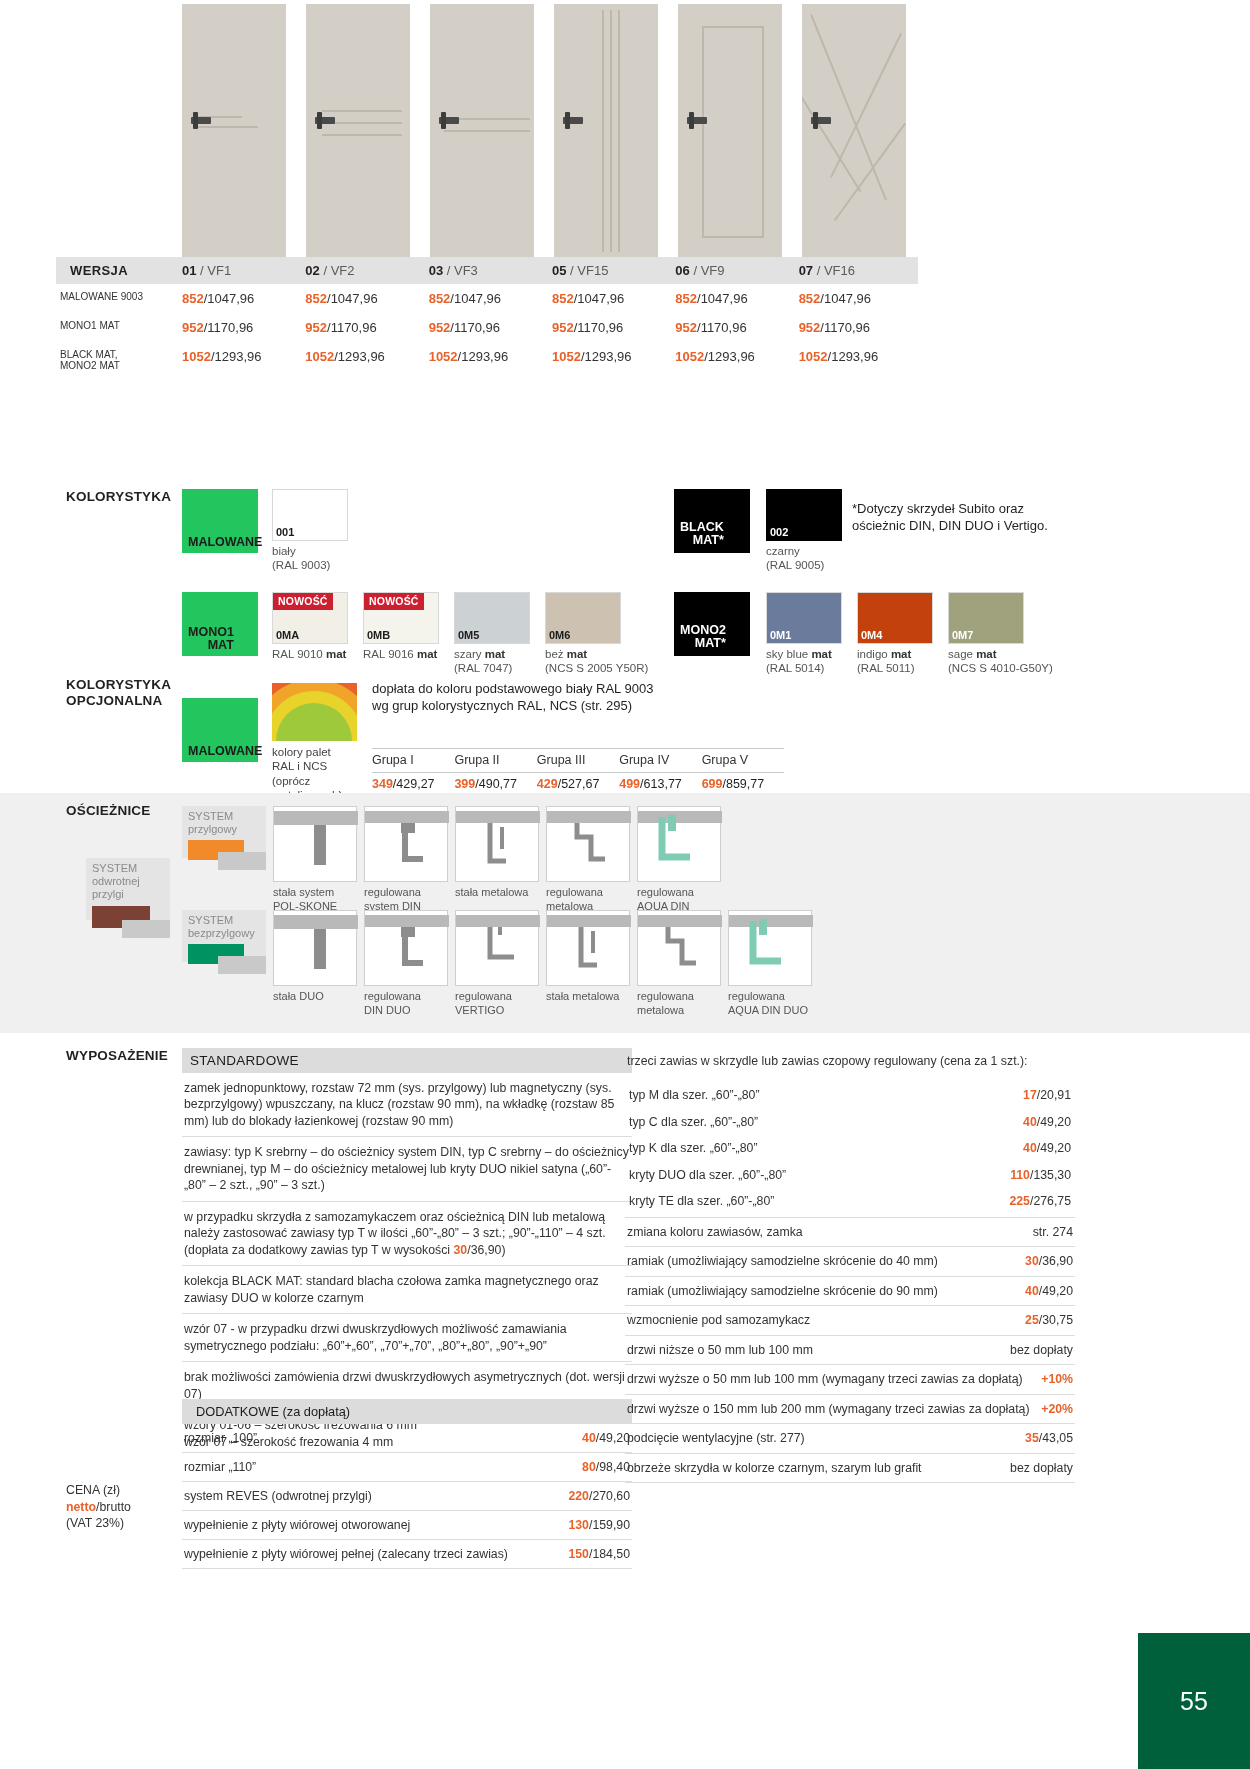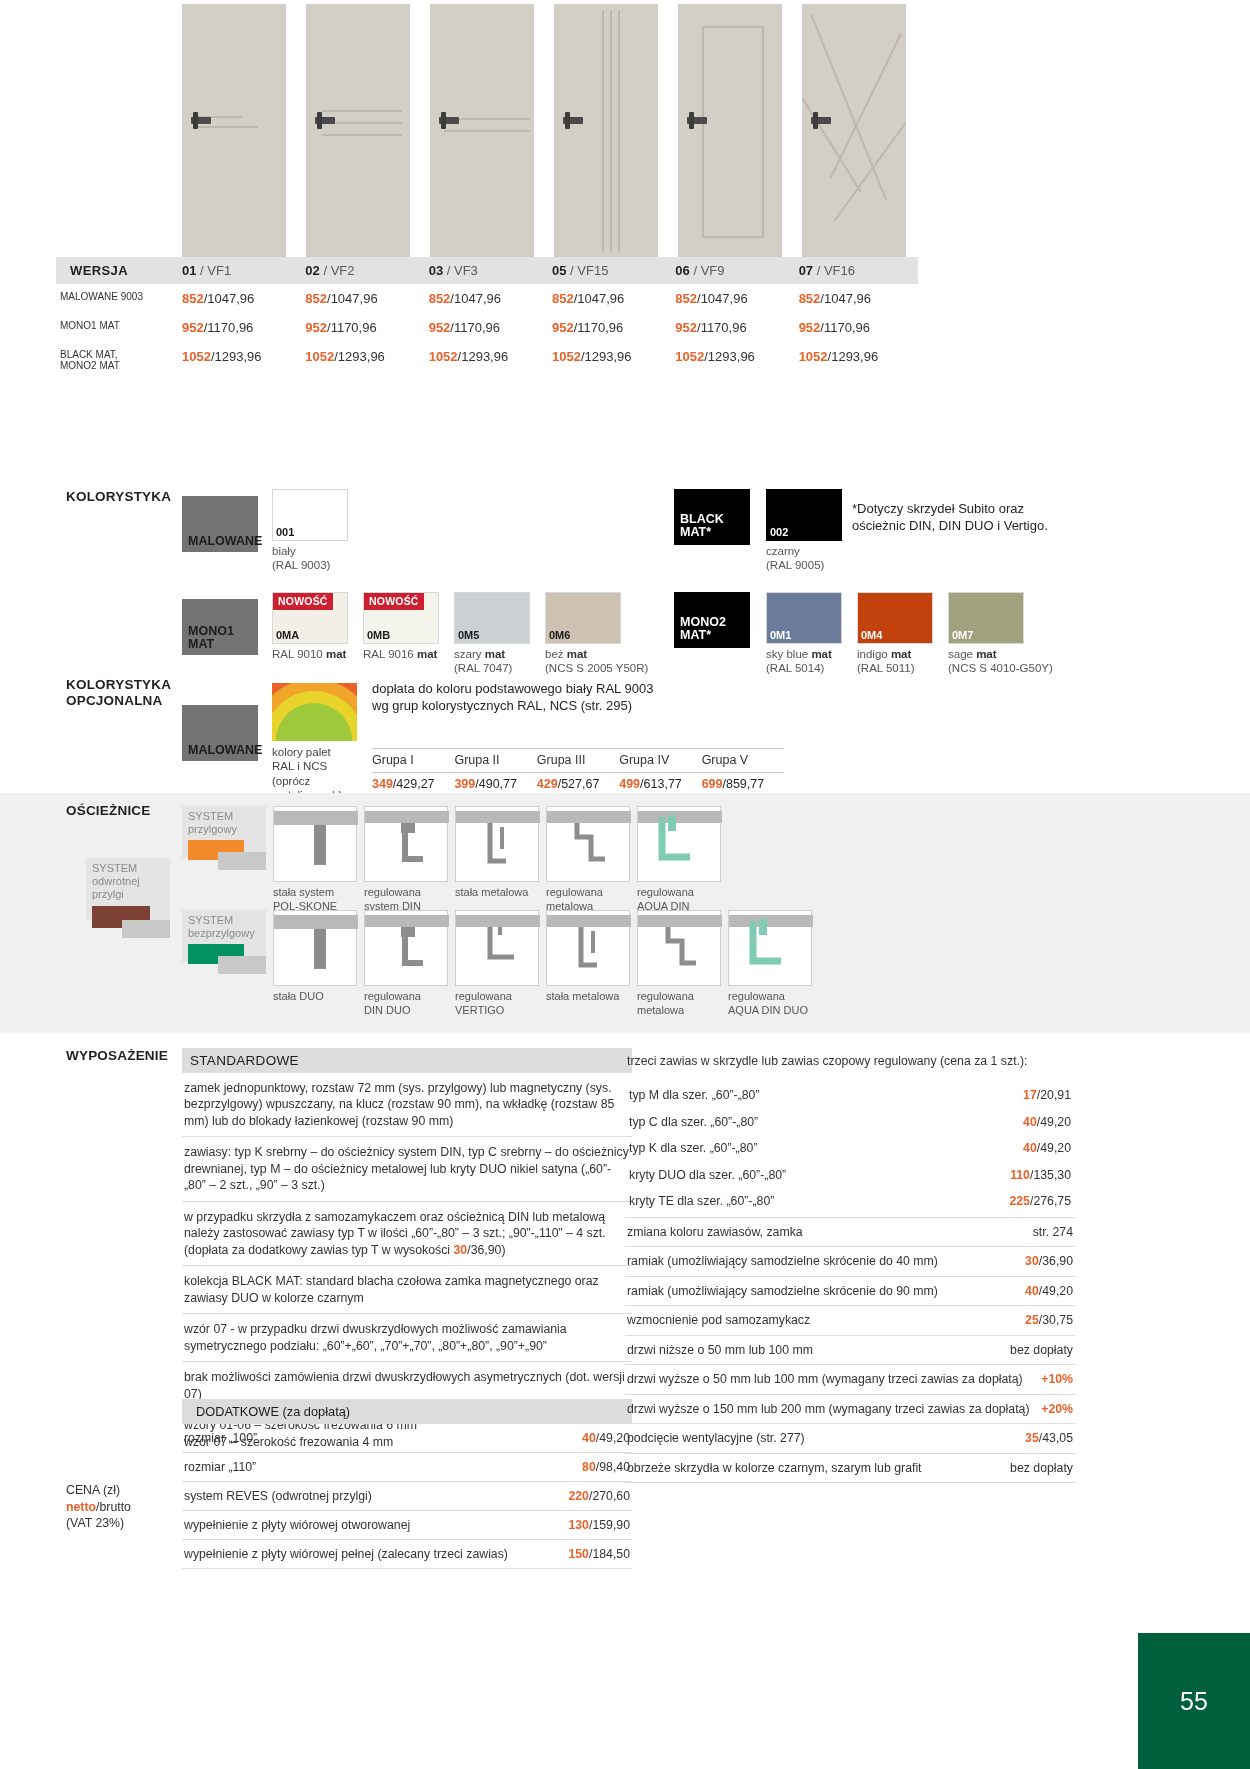--- a/index.html
+++ b/index.html
@@ -33,22 +33,22 @@
   .hdr-num { font-weight:bold; color:#231f20; }
   .hdr-slash { color:#5a5a5a; }
 
   
   .sect-title { font-weight:bold; font-size:13.5px; letter-spacing:.2px; line-height:1.15; }
   .kol-title { position:absolute; left:66px; top:489px; }
   .kolopc-title { position:absolute; left:66px; top:677px; width:120px; }
   .osc-title { position:absolute; left:66px; top:803px; }
   .wyp-title { position:absolute; left:66px; top:1048px; }
 
-  .tag { width:76px; height:56px; display:flex; align-items:flex-end; padding:0 0 4px 6px; font-weight:bold; font-size:12.5px; line-height:1.06; }
-  .tag.green { background:#737373; color:#1c1c1c;margin-top:7px; }
+  .tag { width:76px; height:64px; display:flex; align-items:flex-end; padding:0 0 4px 6px; font-weight:bold; font-size:12.5px; line-height:1.06;text-align:right; }
+  .tag.green { background:#22c55e; color:#1c1c1c; }
   .tag.black { background:#000; color:#fff; padding-bottom:6px; }
 
   .sw { position:absolute; }
   .sw .chip { width:76px; height:52px; position:relative; border:1px solid #d8d8d8; }
   .sw .code { position:absolute; left:3px; bottom:2px; font-size:11px; font-weight:bold; color:#1c1c1c; }
   .sw .code.w { color:#fff; }
   .sw .cap { font-size:11.5px; color:#555; line-height:1.24; margin-top:3px; width:110px; }
   .sw .cap b { color:#333; }
   .nowosc { position:absolute; left:0; top:0; background:#cc2031; color:#fff; font-size:10.5px; font-weight:bold; padding:2px 5px 3px 5px; letter-spacing:.2px; }
 

